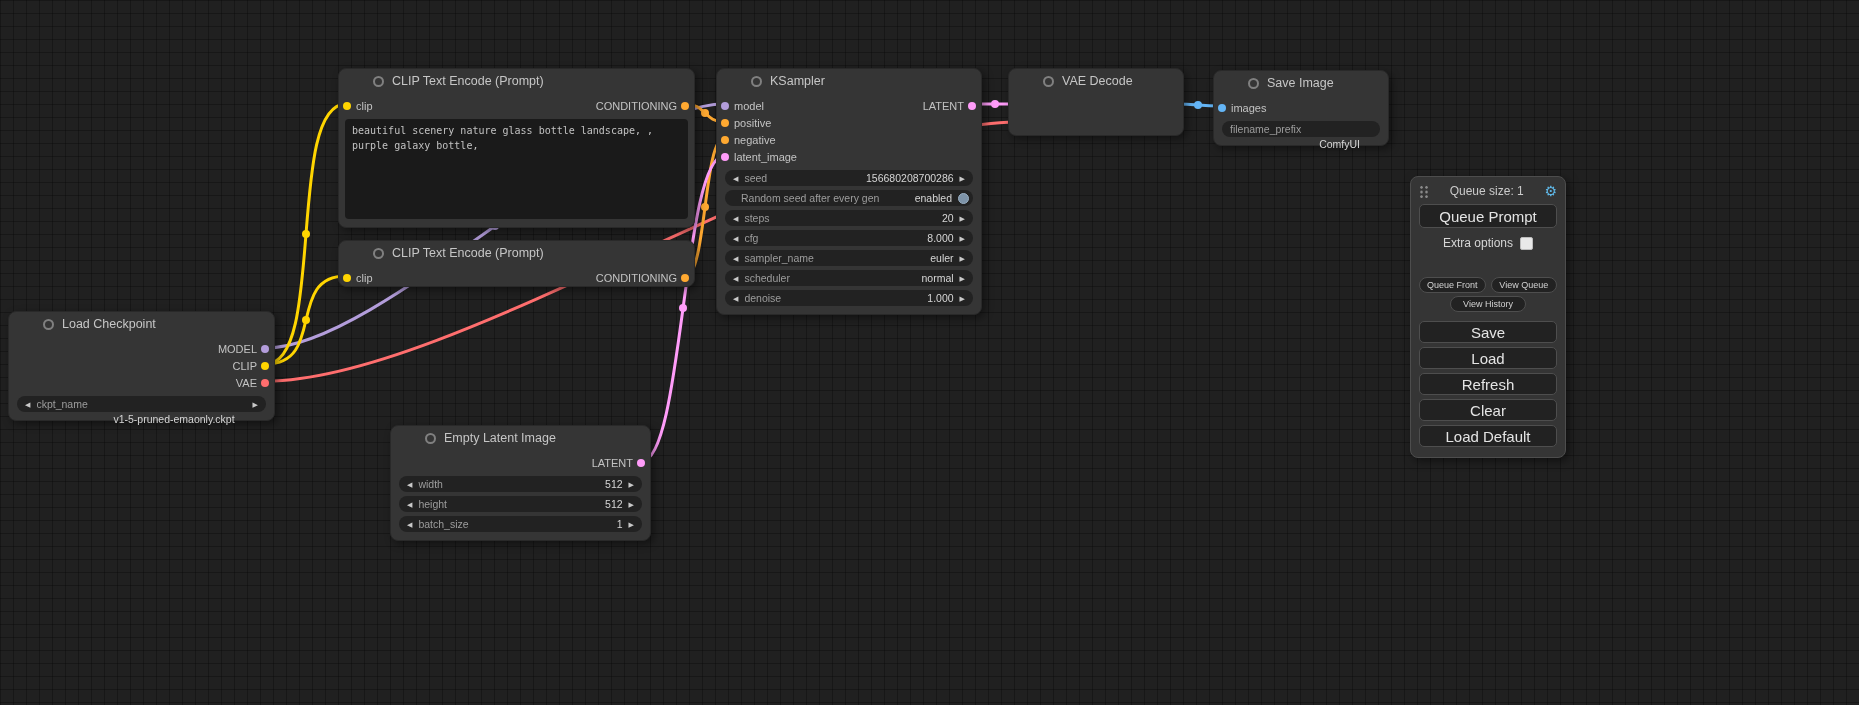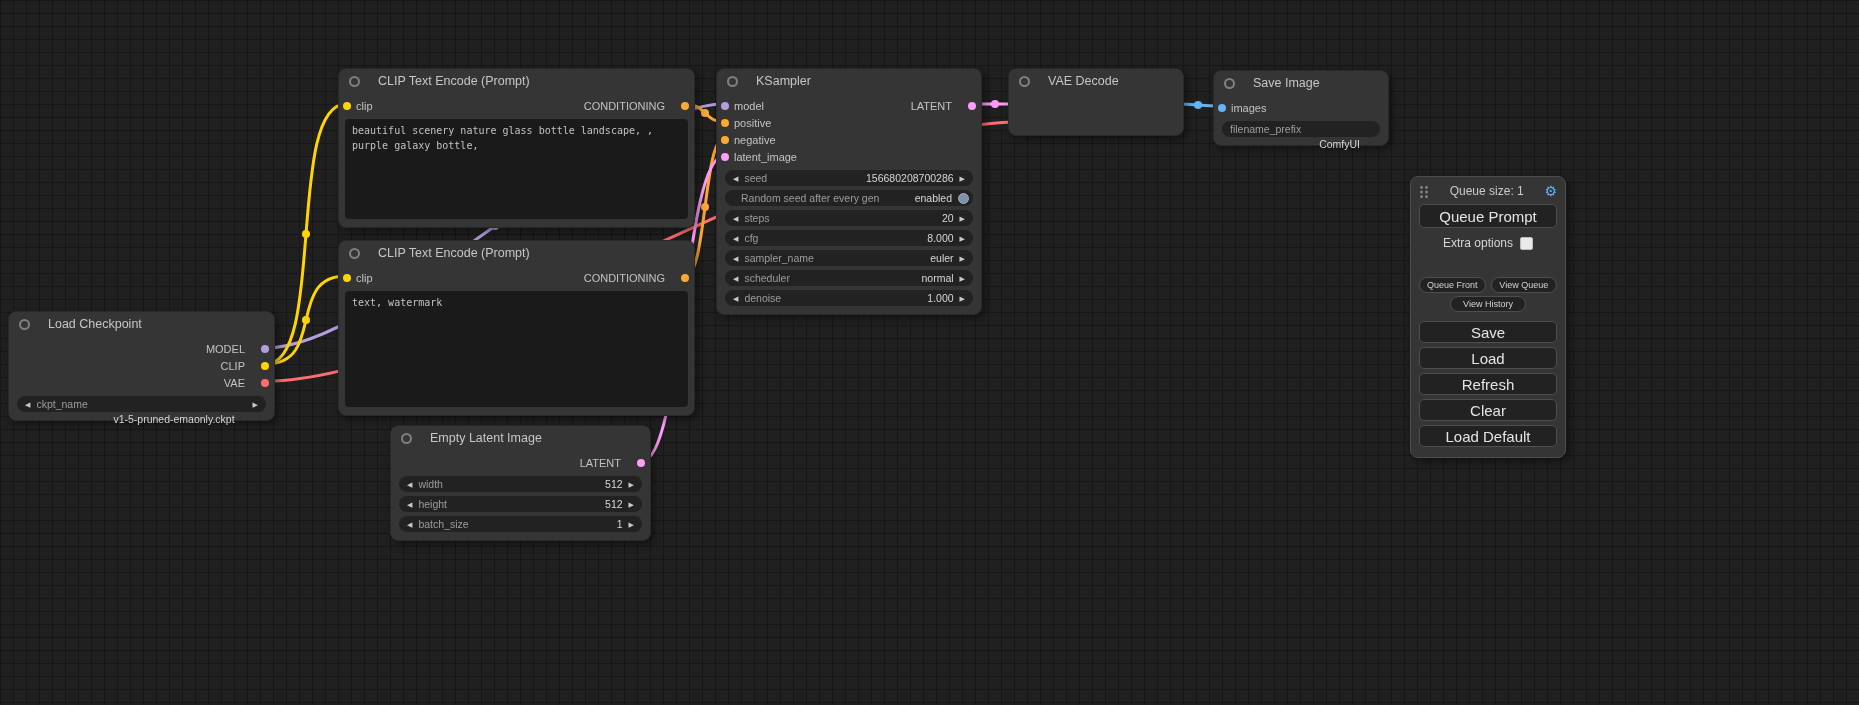--- a/index.html
+++ b/index.html
@@ -15,26 +15,26 @@
   
   svg.wires{position:absolute;left:0;top:0;z-index:1;pointer-events:none;}
   .wire{fill:none;stroke-width:3;stroke-linecap:round;}
   .w-clip{stroke:var(--clip);} .w-model{stroke:var(--model);} .w-vae{stroke:var(--vae);}
   .w-cond{stroke:var(--conditioning);} .w-latent{stroke:var(--latent);} .w-image{stroke:var(--image);}
   .d-clip{fill:var(--clip);} .d-model{fill:var(--model);} .d-vae{fill:var(--vae);}
   .d-cond{fill:var(--conditioning);} .d-latent{fill:var(--latent);} .d-image{fill:var(--image);}
   
   .node{position:absolute;z-index:2;background:#353535;border:1px solid #292929;border-radius:8px;
         box-shadow:3px 3px 9px rgba(0,0,0,.45);color:#c9c9c9;box-sizing:border-box;}
-  .node-title{height:24px;display:flex;align-items:center;gap:18px;padding:0 10px;font-size:12.5px;color:#c6c6c6;}
+  .node-title{height:24px;display:flex;align-items:center;gap:8px;padding:0 10px;font-size:12.5px;color:#c6c6c6;margin-left:24px;}
   .collapse-dot{width:7px;height:7px;border:2px solid #808080;border-radius:50%;background:transparent;flex:none;}
   .slots{position:relative;padding-top:4px;}
   .srow{height:17px;display:flex;align-items:center;position:relative;font-size:11px;color:#c3c3c3;}
   .in-label{padding-left:17px;}
-  .out-label{margin-left:auto;padding-right:29px;}
+  .out-label{margin-left:auto;padding-right:17px;}
   .dot{position:absolute;width:8px;height:8px;border-radius:50%;top:4.5px;}
   .din{left:4px;} .dout{right:5px;}
   .c-model{background:var(--model);} .c-clip{background:var(--clip);} .c-vae{background:var(--vae);}
   .c-cond{background:var(--conditioning);} .c-latent{background:var(--latent);} .c-image{background:var(--image);}
   .widgets{display:flex;flex-direction:column;gap:4px;padding:5px 8px 8px;}
   .widget{height:16px;background:#222;border-radius:8px;display:flex;align-items:center;gap:6px;
           padding:0 8px;font-size:10.5px;box-sizing:border-box;}
   .warrow{font-size:7px;color:#c9c9c9;line-height:1;flex:none;}
   .wlabel{color:#9d9d9d;white-space:nowrap;}
   .wvalue{margin-left:auto;color:#d6d6d6;white-space:nowrap;}
@@ -142,21 +142,20 @@
     <span>CLIP Text Encode (Prompt)</span>
   </div>
   <div class="slots">
     <div class="srow">
       <span class="in-label">clip</span>
       <span class="out-label">CONDITIONING</span>
       <span class="dot din c-clip"></span>
       <span class="dot dout c-cond"></span>
     </div>
   </div>
-  <div class="textarea" style="height:106px;">text, watermark</div>
 </div>
 
 <div class="node" style="left:390px;top:425px;width:261px;">
   <div class="node-title">
     <span class="collapse-dot"></span>
     <span>Empty Latent Image</span>
   </div>
   <div class="slots">
     <div class="srow">
       <span class="out-label">LATENT</span>

